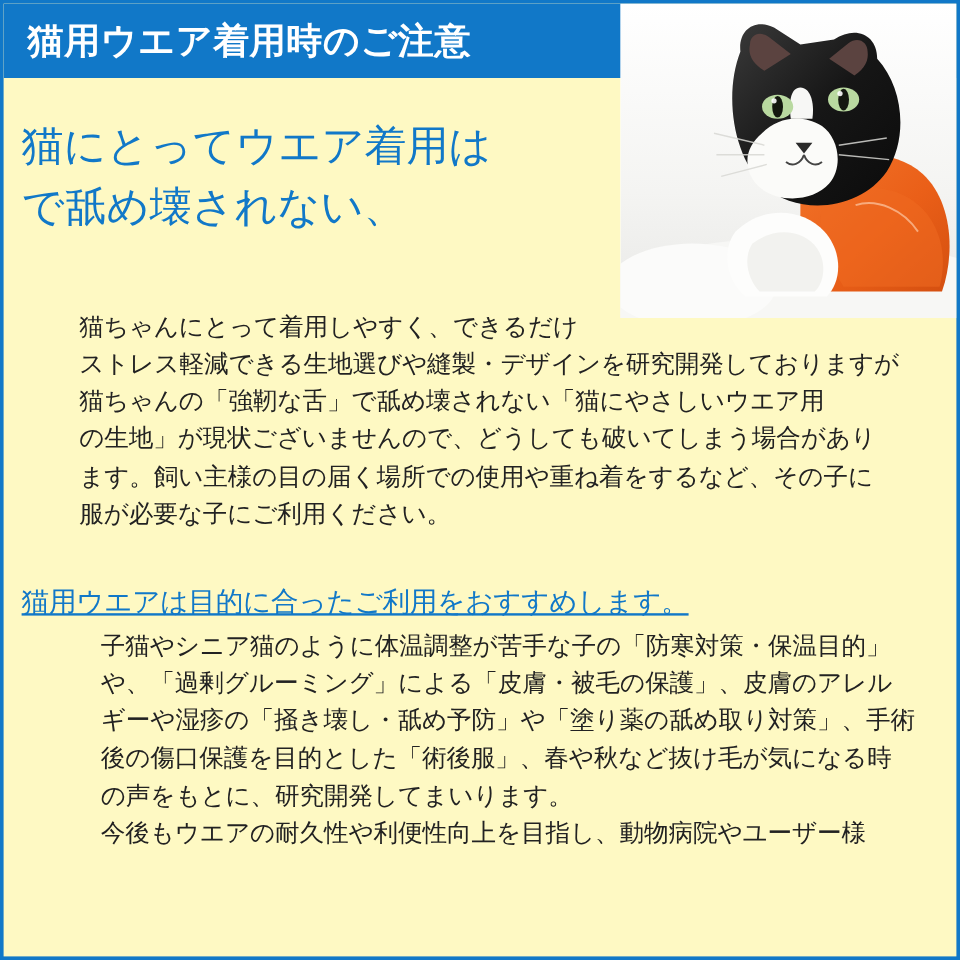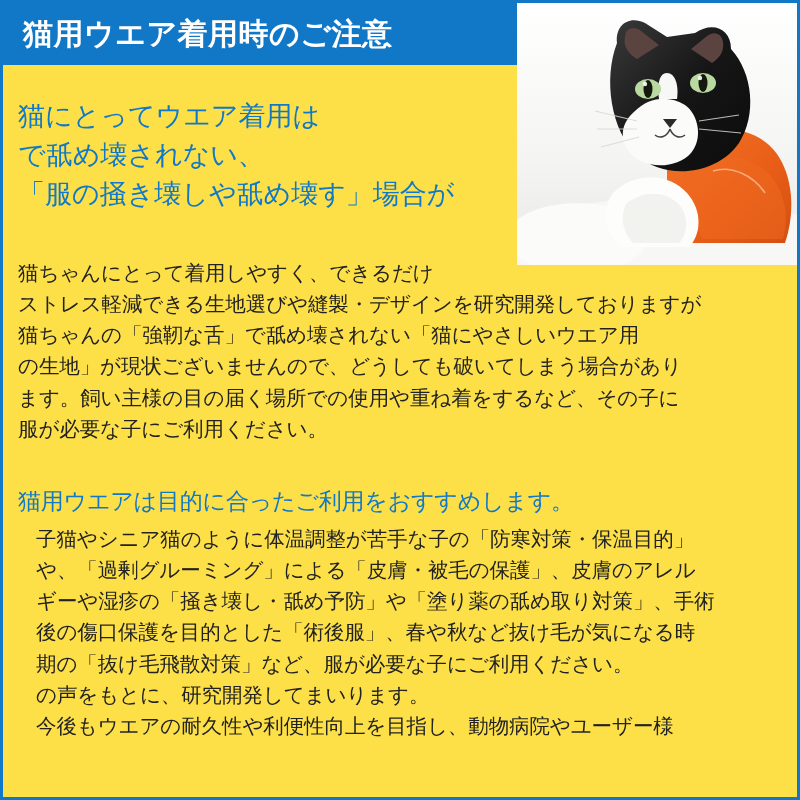--- a/index.html
+++ b/index.html
@@ -12,21 +12,21 @@
     background: #ffffff;
     font-family: "Liberation Sans", sans-serif;
     overflow: hidden;
   }
   .page {
     position: relative;
     width: 800px;
     height: 800px;
     box-sizing: border-box;
     border: 3px solid #1178c8;
-    background: #fde047;
+    background: #fef9c3;
     overflow: hidden;
   }
   
   .header-bar {
     position: absolute;
     left: 0;
     top: 0;
     width: 794px;
     height: 62px;
     background: #1178c8;
@@ -57,48 +57,50 @@
   }
   
   .content {
     position: absolute;
     left: 15px;
     top: 68px;
     width: 770px;
   }
   .lead {
     color: #1178c8;
-    font-size: 27px;
+    font-size: 35px;
     line-height: 1.45;
     font-weight: normal;
     margin: 0;
     letter-spacing: 0px;
   }
   .lead-line {
     display: block;
     white-space: nowrap;
   }
   .body-text {
     color: #222222;
     font-size: 20.5px;
     line-height: 1.52;
     margin: 0;
     letter-spacing: -0.1px;
   }
   .body-line {
     display: block;
     white-space: nowrap;
+    margin-left: 48px;
   }
   .section-head {
     color: #1178c8;
     font-size: 23px;
     font-weight: normal;
     margin: 0;
     white-space: nowrap;
     letter-spacing: -0.2px;
+    text-decoration: underline;
   }
   .block-1 { position: absolute; left: 0px; top: 26px; width: 540px; }
   .block-2 { position: absolute; left: 0px; top: 186px; width: 760px; }
   .block-3 { position: absolute; left: 0px; top: 415px; width: 760px; }
   .block-4 { position: absolute; left: 18px; top: 452px; width: 760px; }
 </style>
 </head>
 <body>
 
 <div class="page">
@@ -175,21 +177,20 @@
       </g>
     </svg>
   </div>
 
   <div class="content">
 
     <div class="block-1">
       <p class="lead">
         <span class="lead-line">猫にとってウエア着用は</span>
         <span class="lead-line">で舐め壊されない、</span>
-        <span class="lead-line">「服の掻き壊しや舐め壊す」場合が</span>
       </p>
     </div>
 
     <div class="block-2">
       <p class="body-text">
         <span class="body-line">猫ちゃんにとって着用しやすく、できるだけ</span>
         <span class="body-line">ストレス軽減できる生地選びや縫製・デザインを研究開発しておりますが</span>
         <span class="body-line">猫ちゃんの「強靭な舌」で舐め壊されない「猫にやさしいウエア用</span>
         <span class="body-line">の生地」が現状ございませんので、どうしても破いてしまう場合があり</span>
         <span class="body-line">ます。飼い主様の目の届く場所での使用や重ね着をするなど、その子に</span>
@@ -200,20 +201,19 @@
     <div class="block-3">
       <h2 class="section-head">猫用ウエアは目的に合ったご利用をおすすめします。</h2>
     </div>
 
     <div class="block-4">
       <p class="body-text">
         <span class="body-line">子猫やシニア猫のように体温調整が苦手な子の「防寒対策・保温目的」</span>
         <span class="body-line">や、「過剰グルーミング」による「皮膚・被毛の保護」、皮膚のアレル</span>
         <span class="body-line">ギーや湿疹の「掻き壊し・舐め予防」や「塗り薬の舐め取り対策」、手術</span>
         <span class="body-line">後の傷口保護を目的とした「術後服」、春や秋など抜け毛が気になる時</span>
-        <span class="body-line">期の「抜け毛飛散対策」など、服が必要な子にご利用ください。</span>
         <span class="body-line">の声をもとに、研究開発してまいります。</span>
         <span class="body-line">今後もウエアの耐久性や利便性向上を目指し、動物病院やユーザー様</span>
       </p>
     </div>
 
   </div>
 </div>
 
 </body></html>

